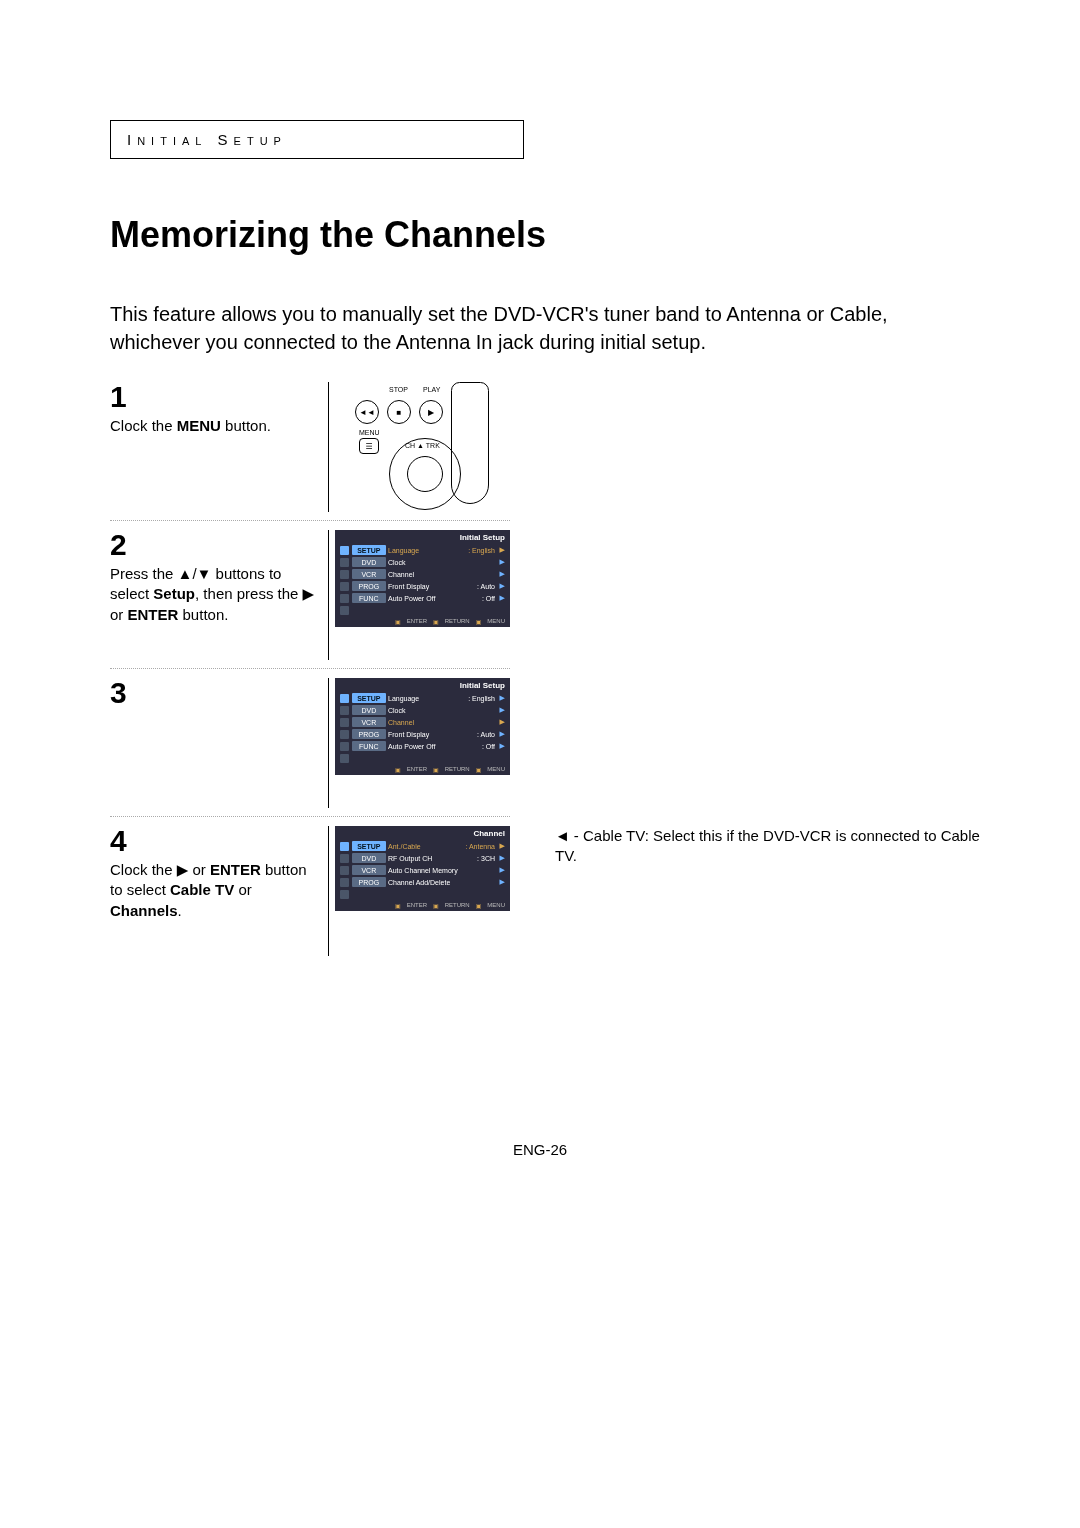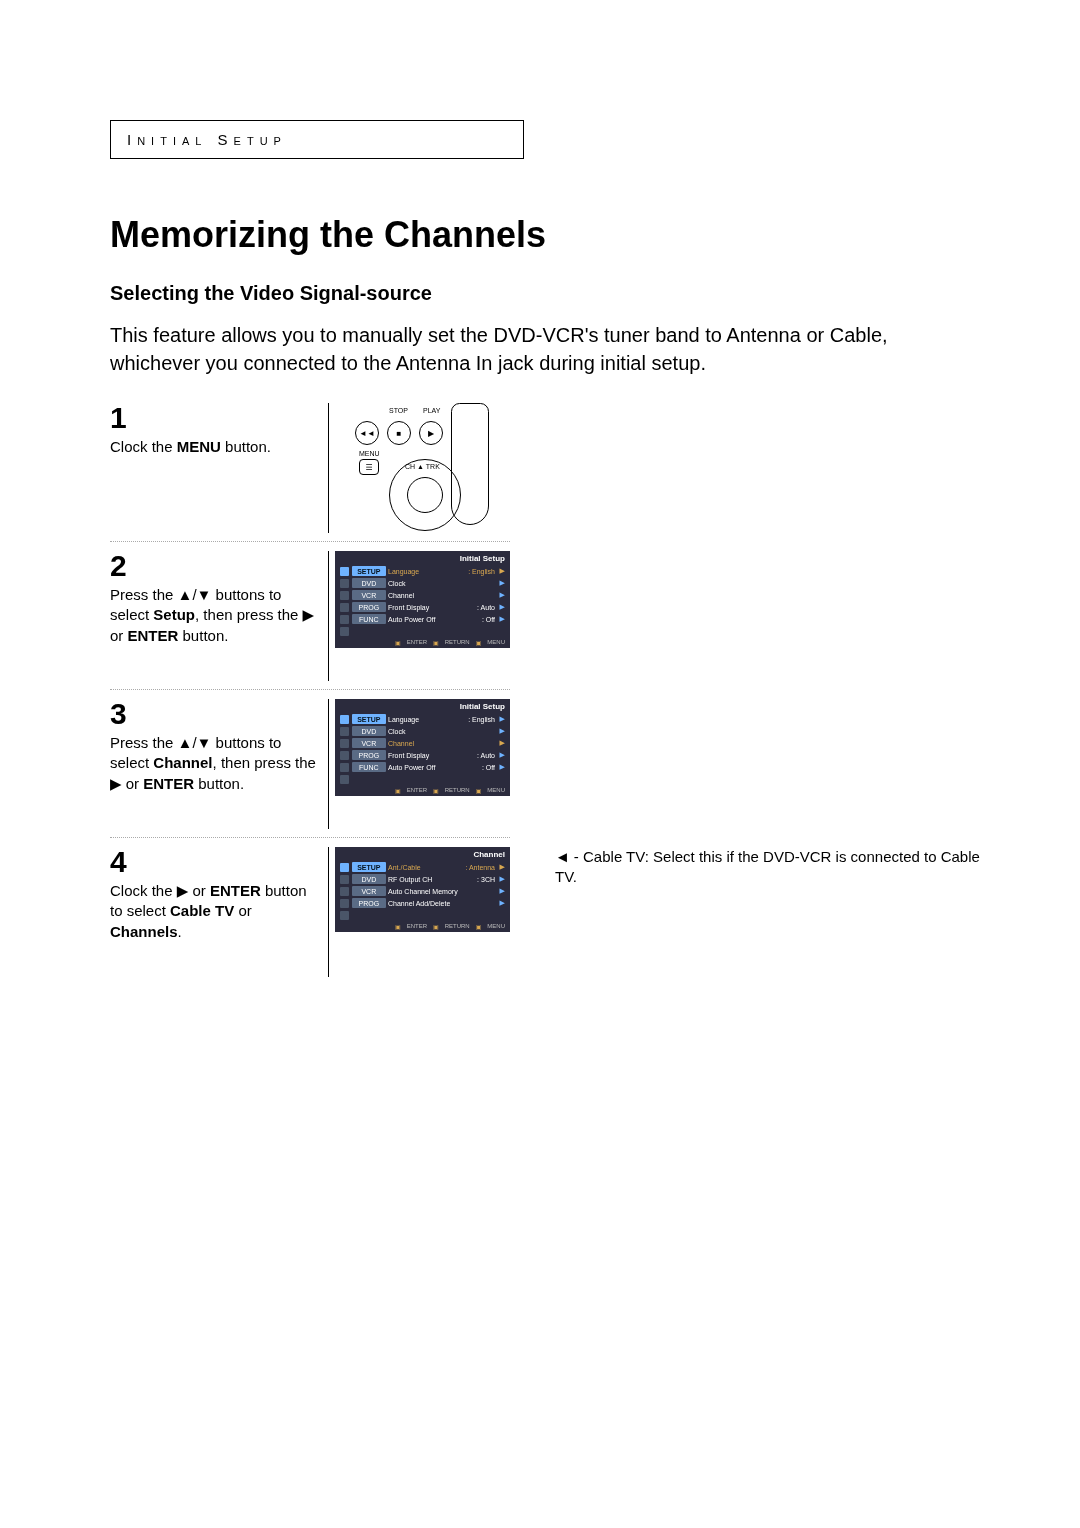--- a/index.html
+++ b/index.html
@@ -21,21 +21,21 @@
     padding: 10px 16px;
     width: 380px;
     font-size: 15px;
     letter-spacing: 6px;
     font-variant: small-caps;
     margin-bottom: 55px;
   }
   .title {
     font-size: 36px;
     font-weight: bold;
-    margin-bottom: 26px;
+    margin-bottom: 44px;
   }
   .subtitle {
     font-size: 20px;
     font-weight: bold;
     margin-bottom: 10px;
   }
   .body-text {
     font-size: 20px;
     line-height: 1.4;
     margin-bottom: 12px;
@@ -145,21 +145,20 @@
 </head>
 <body>
 
 <div class="page">
 
   <div class="header-box">
     <span>Initial Setup</span>
   </div>
 
   <div class="title">Memorizing the Channels</div>
-  <div class="subtitle">Selecting the Video Signal-source</div>
 
   <div class="body-text">This feature allows you to manually set the DVD-VCR's tuner band to Antenna or Cable, whichever you connected to the Antenna In jack during initial setup.</div>
 
   <div class="steps-area">
 
     <div class="step-row">
       <div class="step-text-cell">
         <div class="step-num">1</div>
         <div class="step-text">
           <p>
@@ -269,25 +268,20 @@
               <span>MENU</span>
             </div>
           </div>
       </div>
     </div>
     <hr class="sep">
 
     <div class="step-row">
       <div class="step-text-cell">
         <div class="step-num">3</div>
-        <div class="step-text">
-          <p>
-            <span>Press the ▲/▼ buttons to select </span><b>Channel</b><span>, then press the ▶ or </span><b>ENTER</b><span> button.</span>
-          </p>
-        </div>
       </div>
       <div class="step-img-cell">
         <div class="osd" id="osd3">
           <div class="osd-title">Initial Setup</div>
         <div class="osd-row">
               <div class="osd-left">
                 <div class="sq sel"></div>
                 <div class="tab sel">SETUP</div>
               </div>
               <div class="osd-mid">
@@ -431,13 +425,14 @@
             </div>
           </div>
       </div>
       <div class="side-notes">
         <div class="tri-left" style="margin-bottom:16px;">- <span>Cable TV: Select this if the DVD-VCR is connected to Cable TV.</span></div>
       </div>
     </div>
 
   </div>
 
+  <div class="page-num">ENG-26</div>
 </div>
 
 </body></html>

